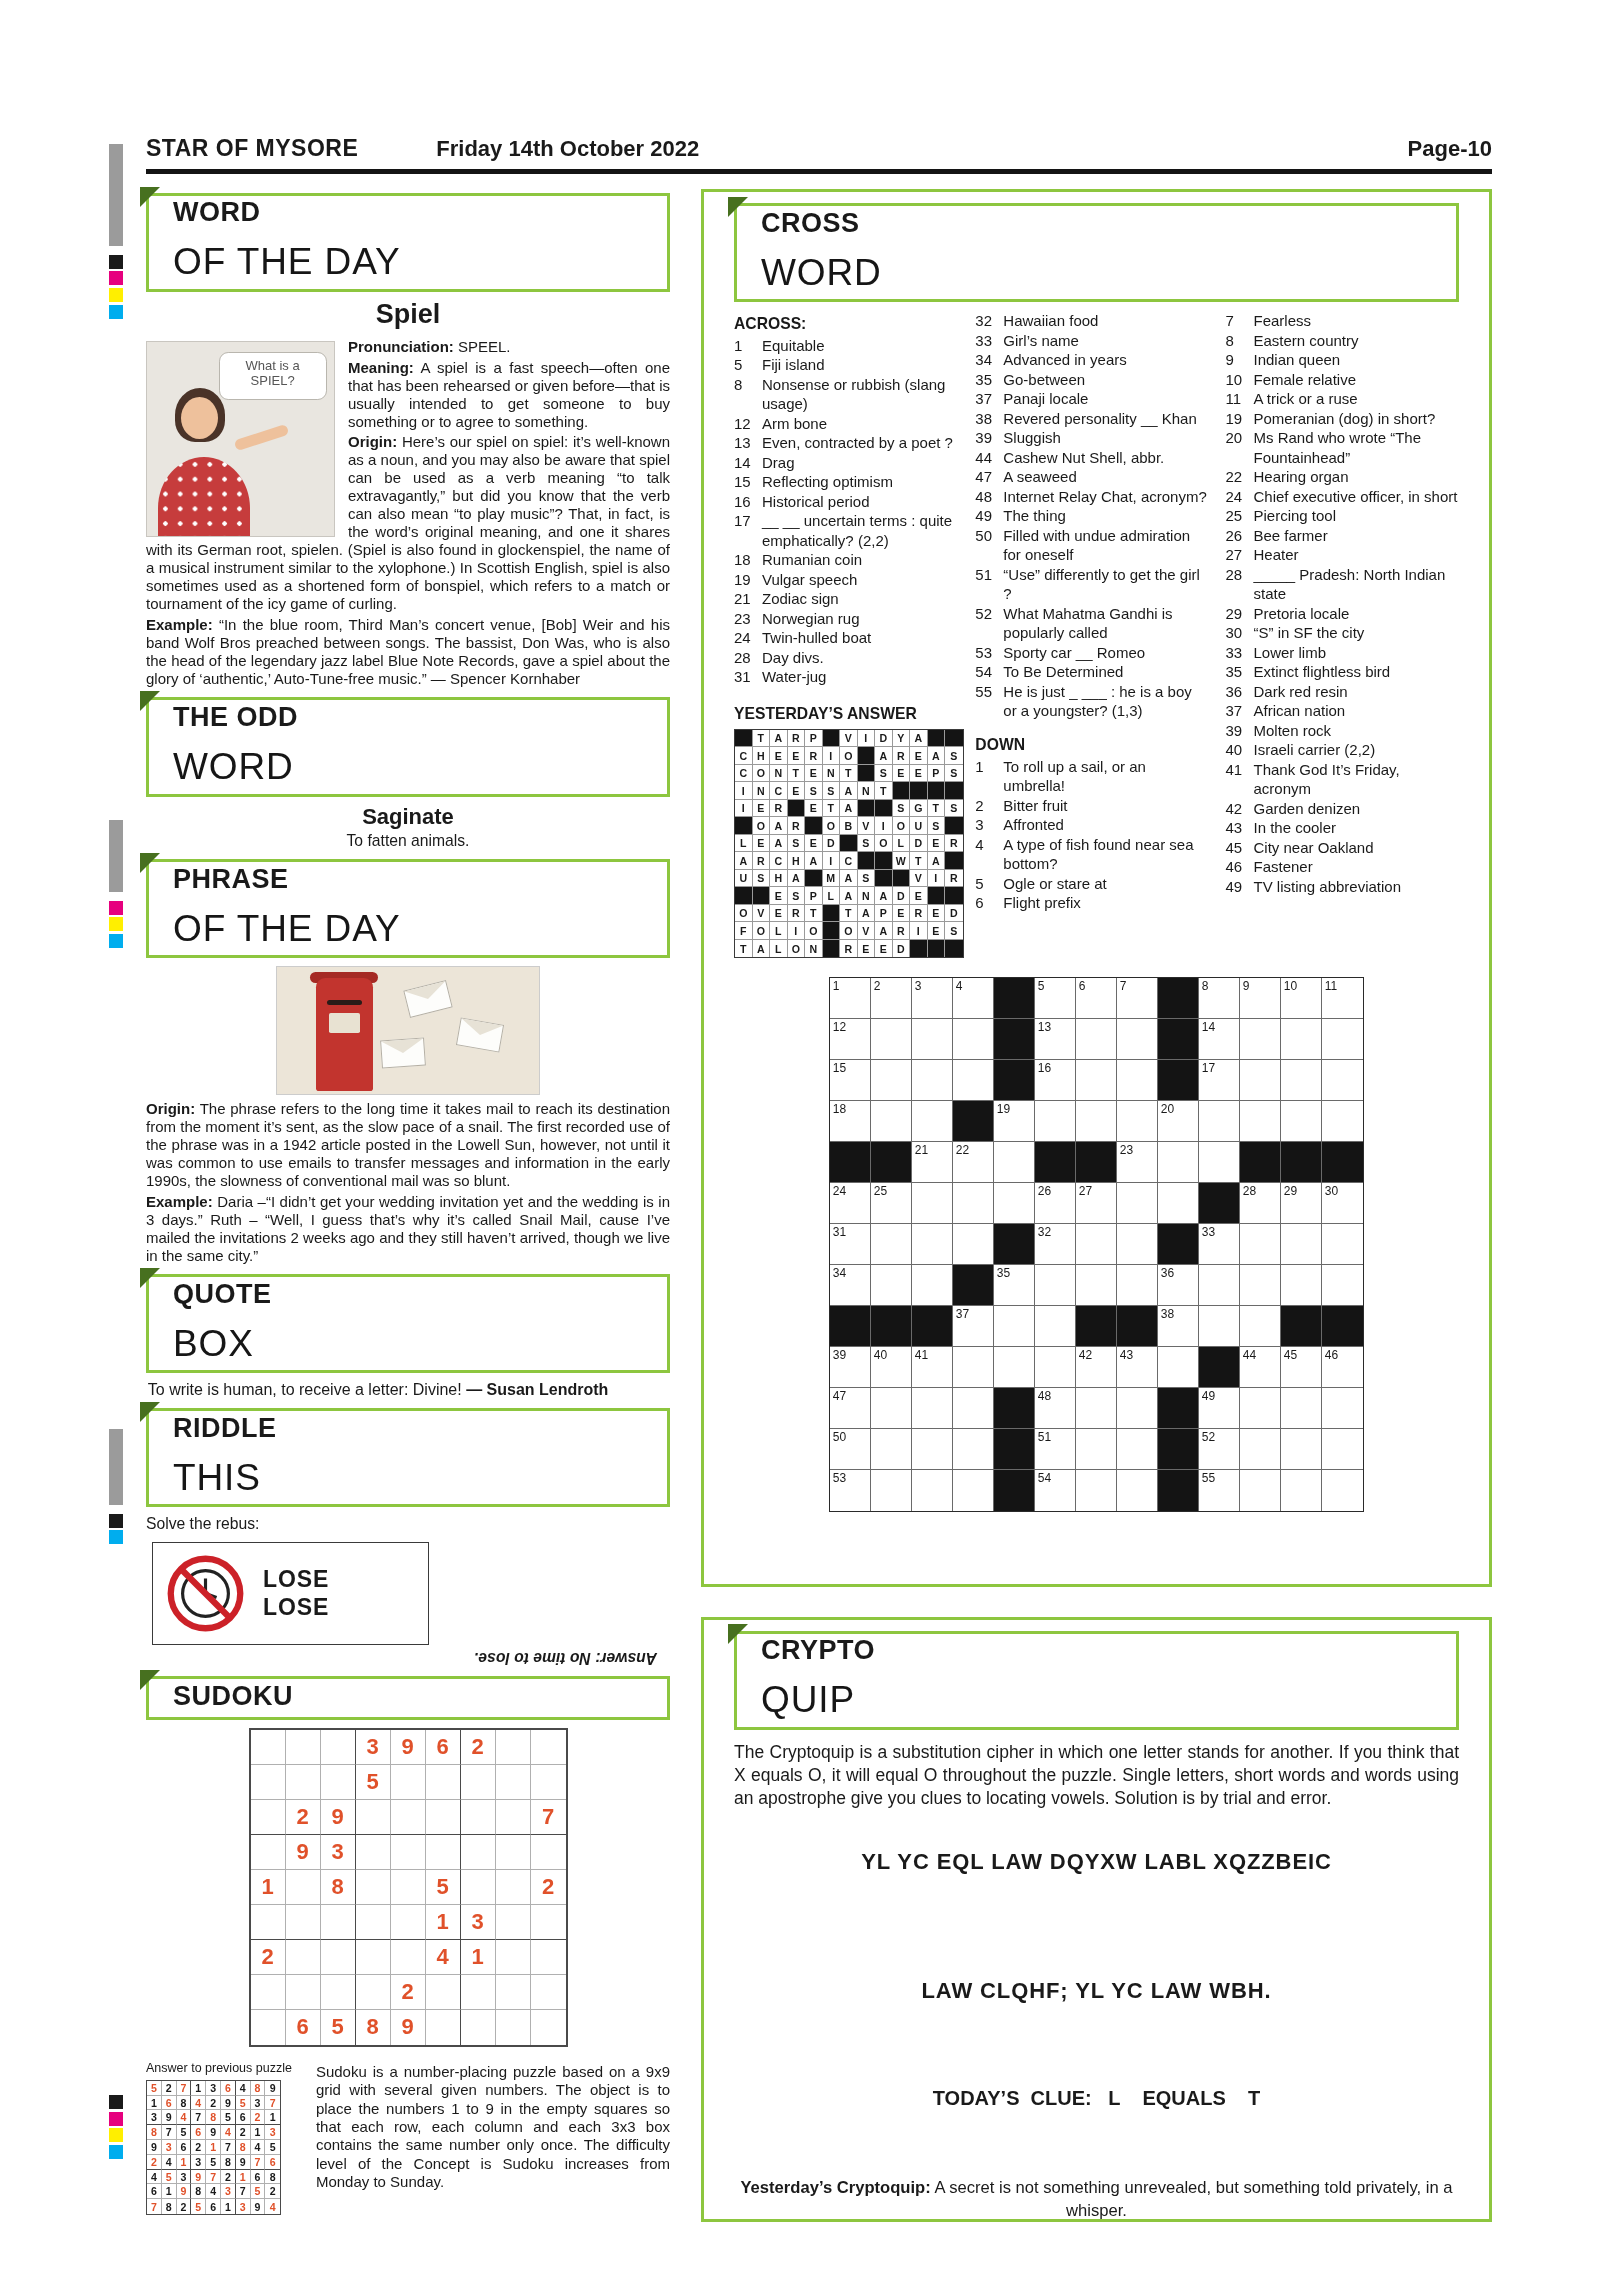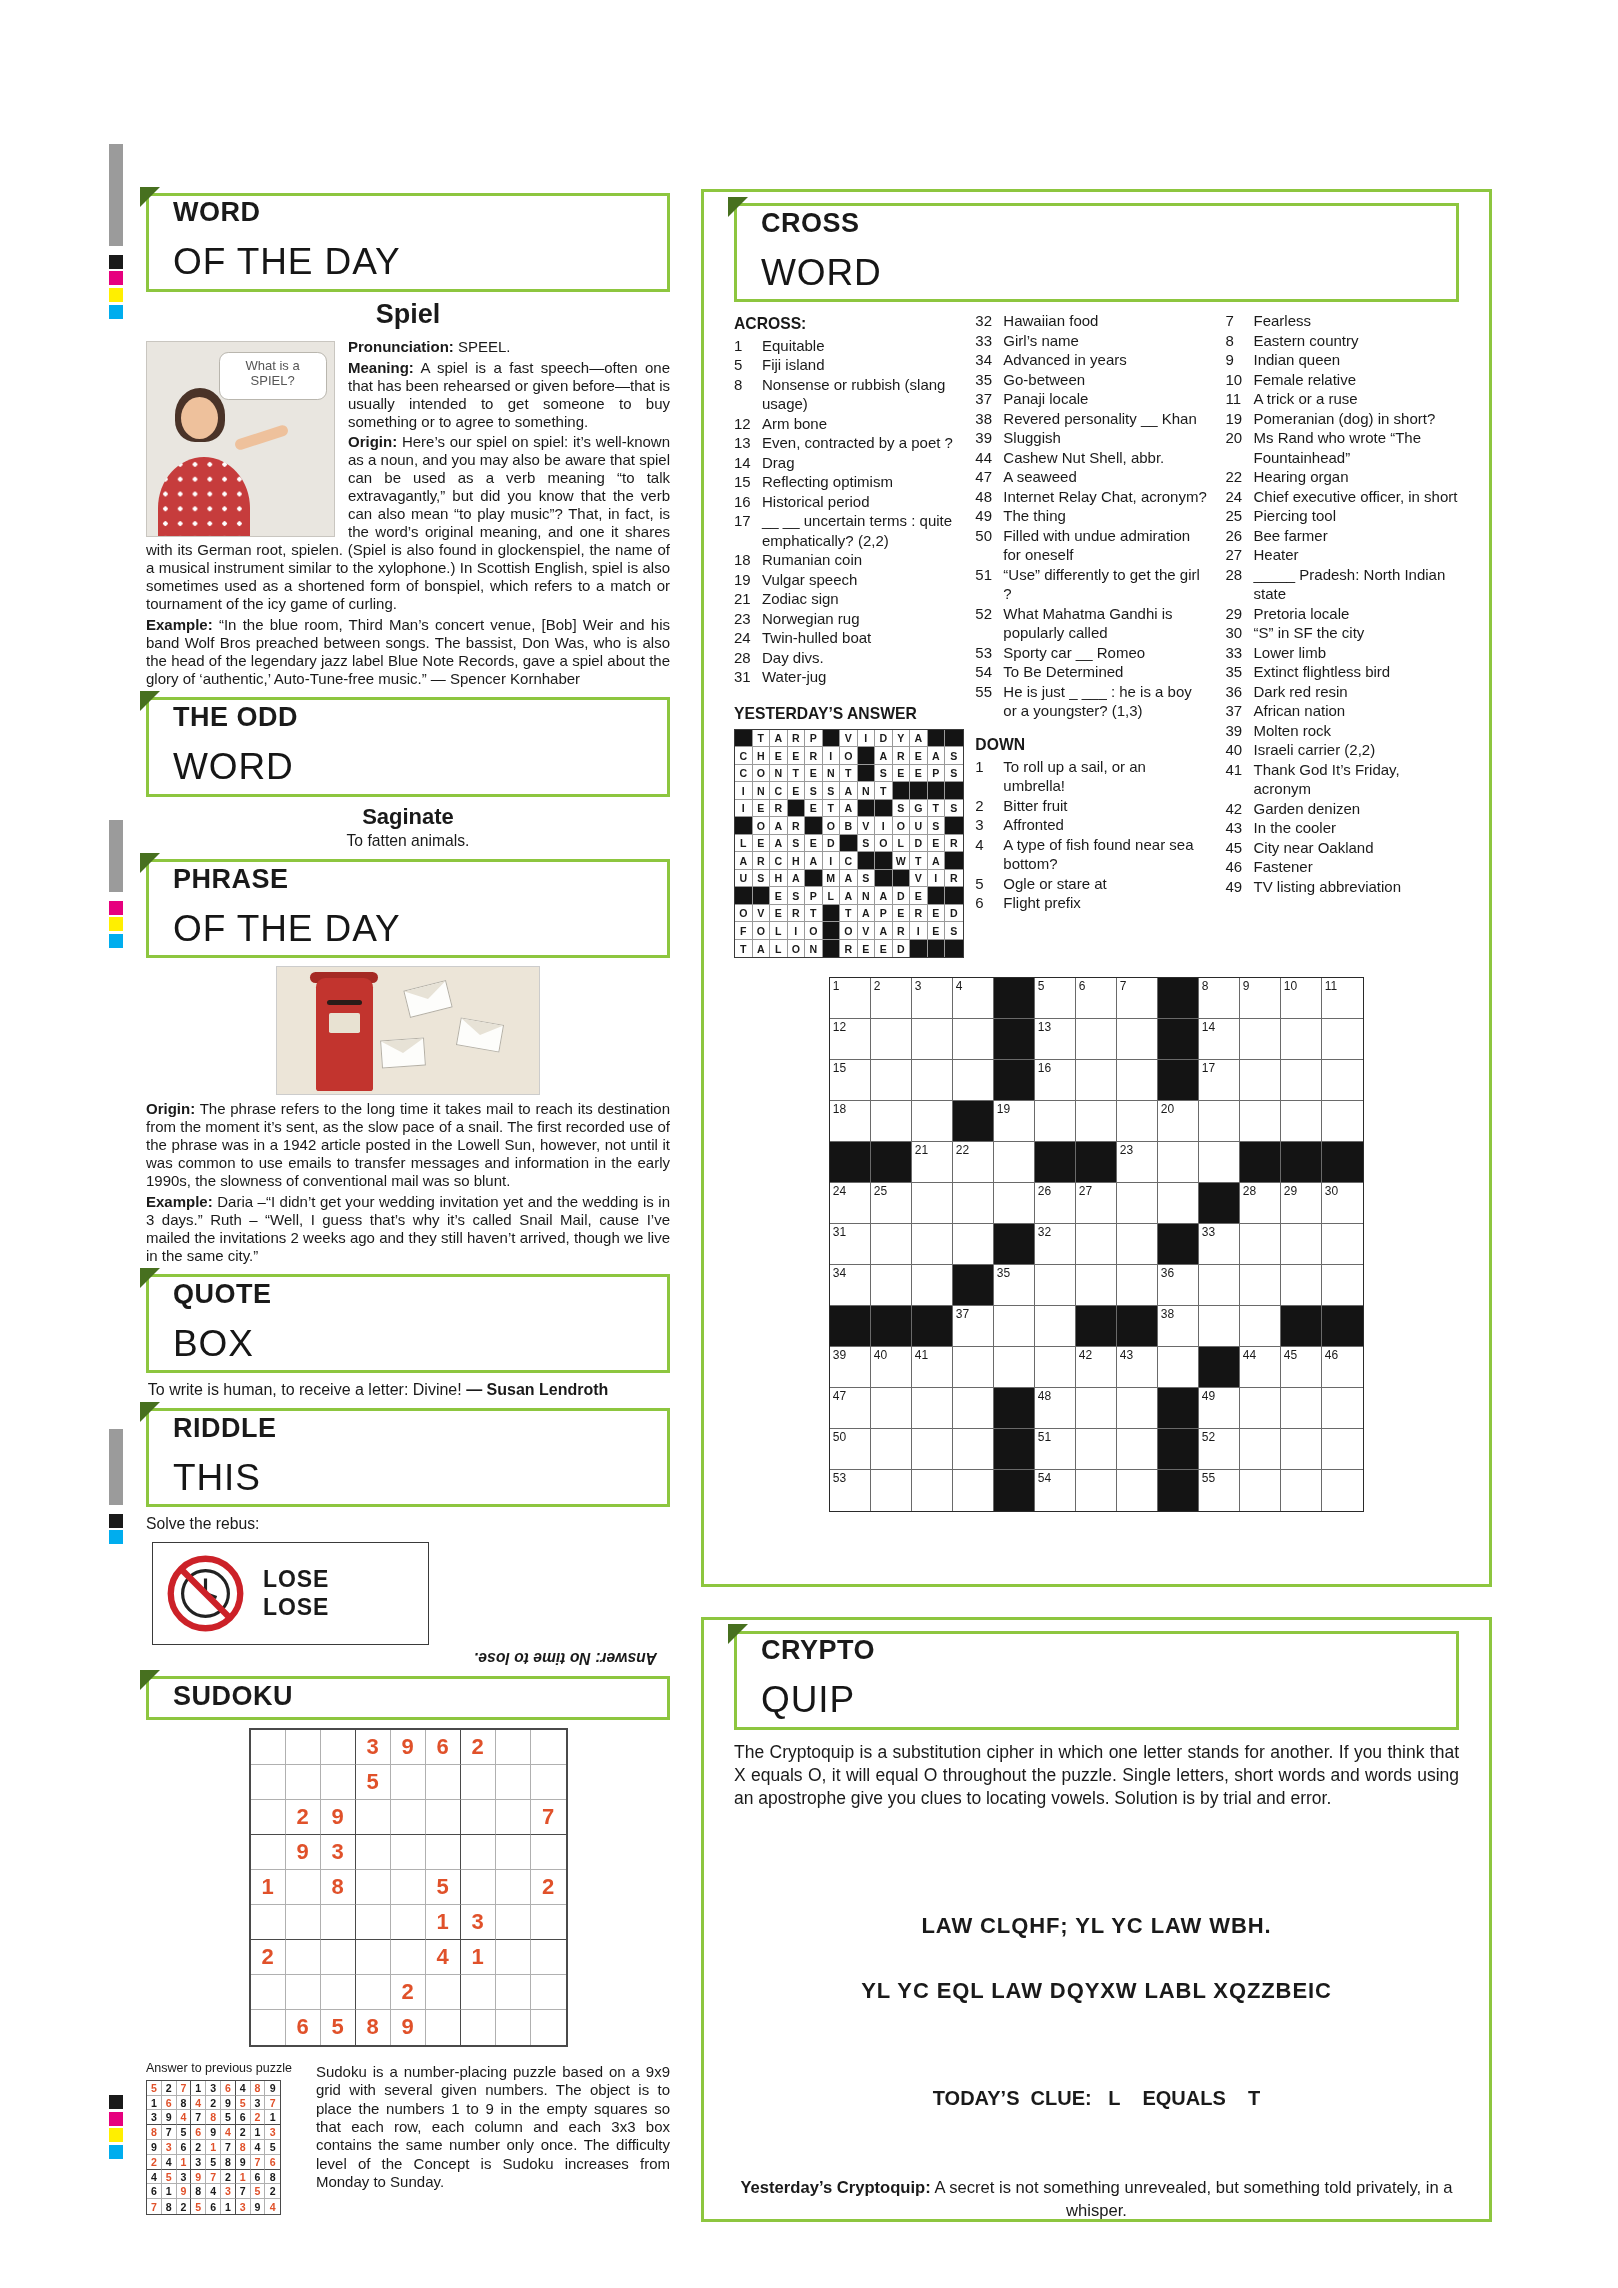--- a/index.html
+++ b/index.html
@@ -151,20 +151,25 @@
   <div class="pm y" style="top:917px"></div>
   <div class="pm c" style="top:934px"></div>
   <div class="pm bar" style="top:1429px;height:76px"></div>
   <div class="pm k" style="top:1514px"></div>
   <div class="pm c" style="top:1530px"></div>
   <div class="pm k" style="top:2095px"></div>
   <div class="pm m" style="top:2112px"></div>
   <div class="pm y" style="top:2128px"></div>
   <div class="pm c" style="top:2145px"></div>
 
+  <div class="pagehead">
+    <span class="mast">STAR OF MYSORE</span>
+    <span class="pdate">Friday 14th October 2022</span>
+    <span class="pno">Page-10</span>
+  </div>
 
   <div class="content">
 
     <div class="col-left">
 
       <div class="hdrbox first">
         <span class="hdr-b">WORD</span>
         <span class="hdr-l">OF THE DAY</span>
       </div>
       <div class="word-title">Spiel</div>
@@ -1151,22 +1156,22 @@
             <div class="xcell"></div>
           </div>
       </div>
 
       <div class="bigbox crypto">
         <div class="hdrbox">
           <span class="hdr-b">CRYPTO</span>
           <span class="hdr-l">QUIP</span>
         </div>
         <p class="crypto-intro">The Cryptoquip is a substitution cipher in which one letter stands for another.  If you think that X equals O, it will equal O throughout the puzzle.  Single letters, short words and words using an apostrophe give you clues to locating vowels. Solution is by trial and error.</p>
+        <div class="cipher c1">YL YC EQL LAW DQYXW LABL XQZZBEIC</div>
         <div class="cipher c2">LAW CLQHF; YL YC LAW WBH.</div>
-        <div class="cipher c1">YL YC EQL LAW DQYXW LABL XQZZBEIC</div>
         <div class="crypto-clue">TODAY’S  CLUE:   L    EQUALS    T</div>
         <p class="crypto-yest"><b>Yesterday’s Cryptoquip:</b> <span>A secret is not something unrevealed, but something told privately, in a whisper.</span></p>
       </div>
 
     </div>
   </div>
 </div>
 
 
 </body></html>

